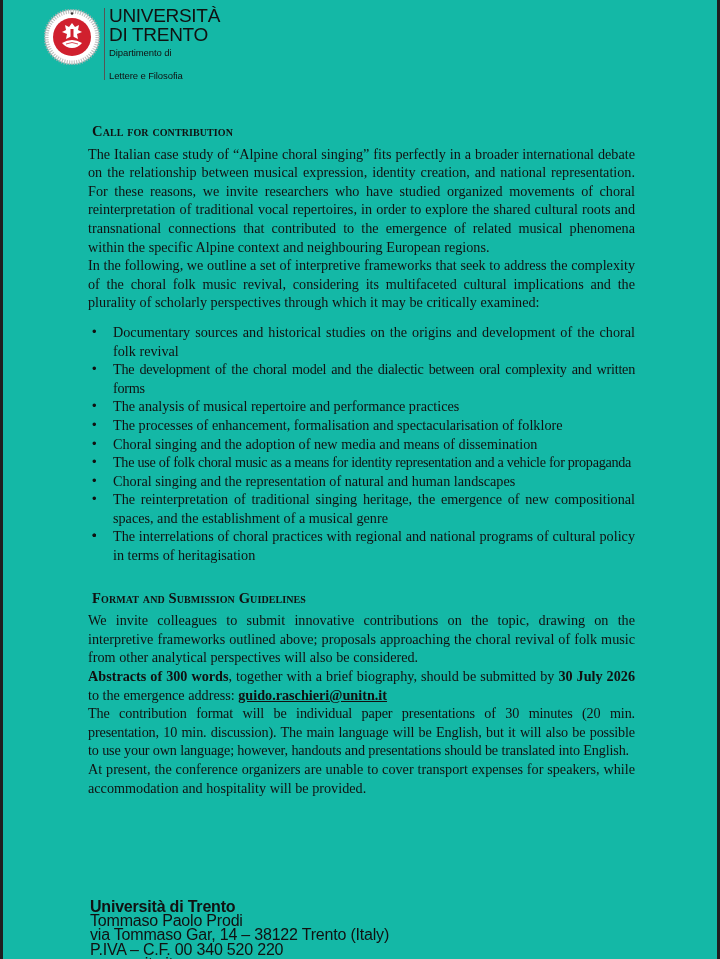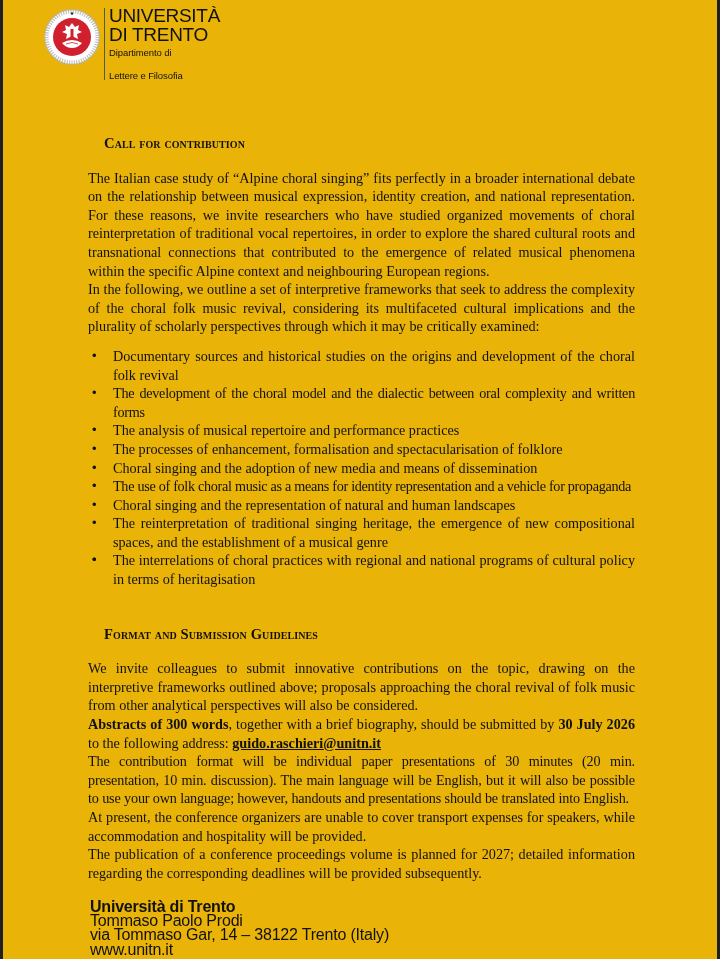--- a/index.html
+++ b/index.html
@@ -3,21 +3,21 @@
 <meta charset="utf-8">
 <style>
   html, body { margin: 0; padding: 0; }
   body {
     width: 720px; height: 959px; overflow: hidden;
     background: #1f1f1f;
     position: relative;
   }
   .page {
     position: absolute; left: 3px; top: 0; width: 714px; height: 959px;
-    background: #eab308;
+    background: #14b8a6;
     overflow: hidden;
   }
   .logo-wrap { position: absolute; left: 40px; top: 6px; height: 70px; }
   .seal {
     position: absolute; left: 1px; top: 3px; width: 56px; height: 56px;
   }
   .logo-divider {
     position: absolute; left: 61px; top: 2px; width: 1px; height: 72px; background: #555;
   }
   .logo-text {
@@ -26,21 +26,21 @@
   }
   .logo-text .uni { font-size: 19px; line-height: 19px; letter-spacing: -0.3px; }
   .logo-text .dept { font-size: 9.5px; line-height: 11px; font-weight: normal; margin-top: 3px; letter-spacing: -0.1px; }
 
   .content {
     position: absolute; left: 85px; top: 101px; width: 547px;
     font-family: "Liberation Serif", serif; font-size: 14.2px; line-height: 18.6px; color: #111;
   }
   .content p { margin: 0; text-align: justify; }
   .heading {
-    font-weight: bold; font-variant: small-caps; font-size: 14.6px; margin: 16px;
+    font-weight: bold; font-variant: small-caps; font-size: 14.6px; margin: 4px;
     letter-spacing: 0.1px;
   }
   .gap-sm { height: 17px; }
   .gap-md { height: 11px; }
   ul.frameworks { list-style: none; margin: 0; padding: 0; }
   ul.frameworks li { position: relative; padding-left: 25px; text-align: justify; }
   ul.frameworks li .bullet {
     position: absolute; left: 4px; top: 0; font-family: "Liberation Sans", sans-serif; font-size: 13px;
   }
   a.email { color: #111; font-weight: bold; text-decoration: underline; }
@@ -98,25 +98,25 @@
       <li><span class="bullet">•</span><span>Choral singing and the representation of natural and human landscapes</span></li>
       <li><span class="bullet">•</span><span>The reinterpretation of traditional singing heritage, the emergence of new compositional spaces, and the establishment of a musical genre</span></li>
       <li><span class="bullet">•</span></li>
       <li><span class="bullet">•</span><span>The interrelations of choral practices with regional and national programs of cultural policy in terms of heritagisation</span></li>
     </ul>
 
     <div class="gap-sm" style="height:20px"></div>
 
     <h2 class="heading">Format and Submission Guidelines</h2>
     <p>We invite colleagues to submit innovative contributions on the topic, drawing on the interpretive frameworks outlined above; proposals approaching the choral revival of folk music from other analytical perspectives will also be considered.</p>
-    <p><b>Abstracts of 300 words</b><span>, together with a brief biography, should be submitted by </span><b>30 July 2026</b><span> to the following address: </span><a class="email" href="#">guido.raschieri@unitn.it</a></p>
+    <p><b>Abstracts of 300 words</b><span>, together with a brief biography, should be submitted by </span><b>30 July 2026</b><span> to the emergence address: </span><a class="email" href="#">guido.raschieri@unitn.it</a></p>
     <p style="letter-spacing:-0.15px">The contribution format will be individual paper presentations of 30 minutes (20 min. presentation, 10 min. discussion). The main language will be English, but it will also be possible to use your own language; however, handouts and presentations should be translated into English.</p>
     <p>At present, the conference organizers are unable to cover transport expenses for speakers, while accommodation and hospitality will be provided.</p>
-    <p>The publication of a conference proceedings volume is planned for 2027; detailed information regarding the corresponding deadlines will be provided subsequently.</p>
   </div>
 
   <div class="footer">
     <div class="fname">Università di Trento</div>
     <div>Tommaso Paolo Prodi</div>
     <div>via Tommaso Gar, 14 – 38122 Trento (Italy)</div>
+    <div>P.IVA – C.F. 00 340 520 220</div>
     <div>www.unitn.it</div>
   </div>
 </div>
 
 </body></html>

